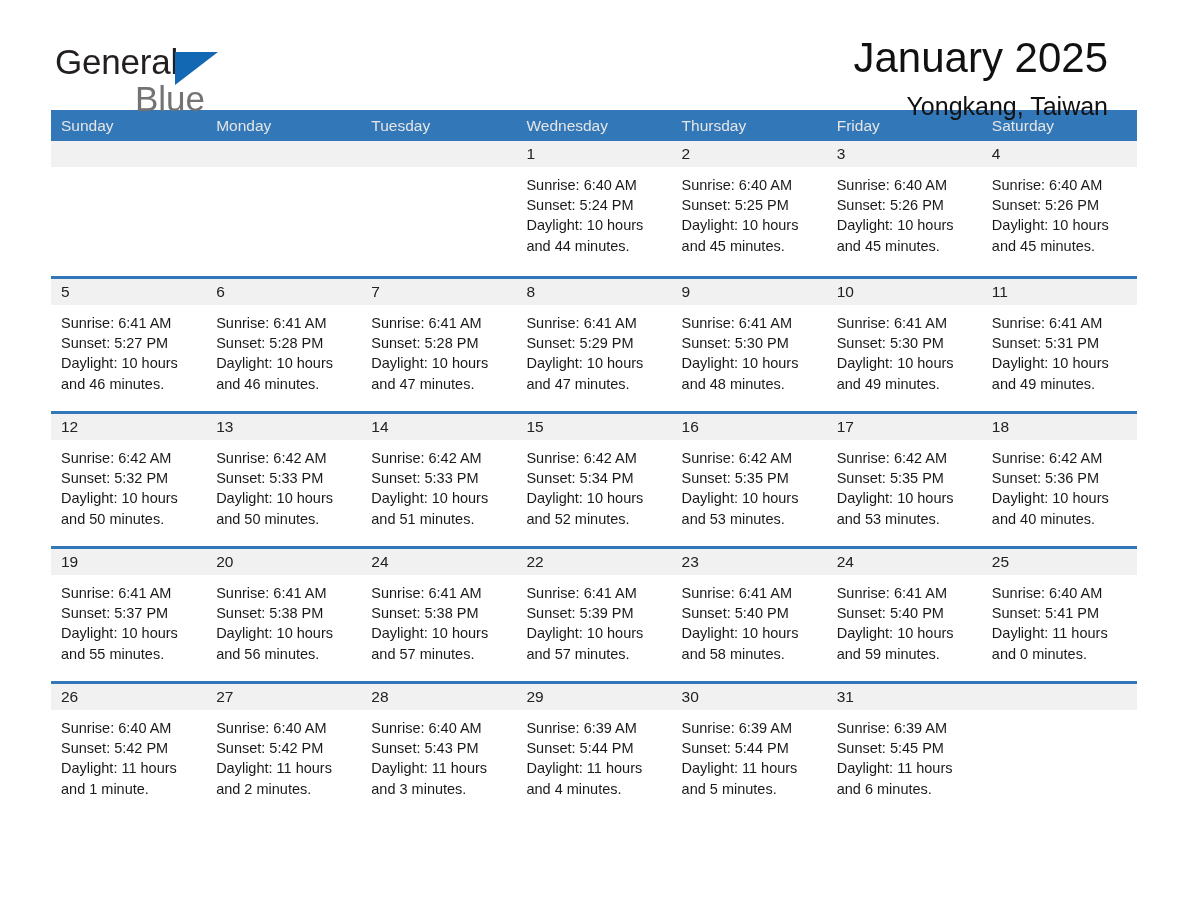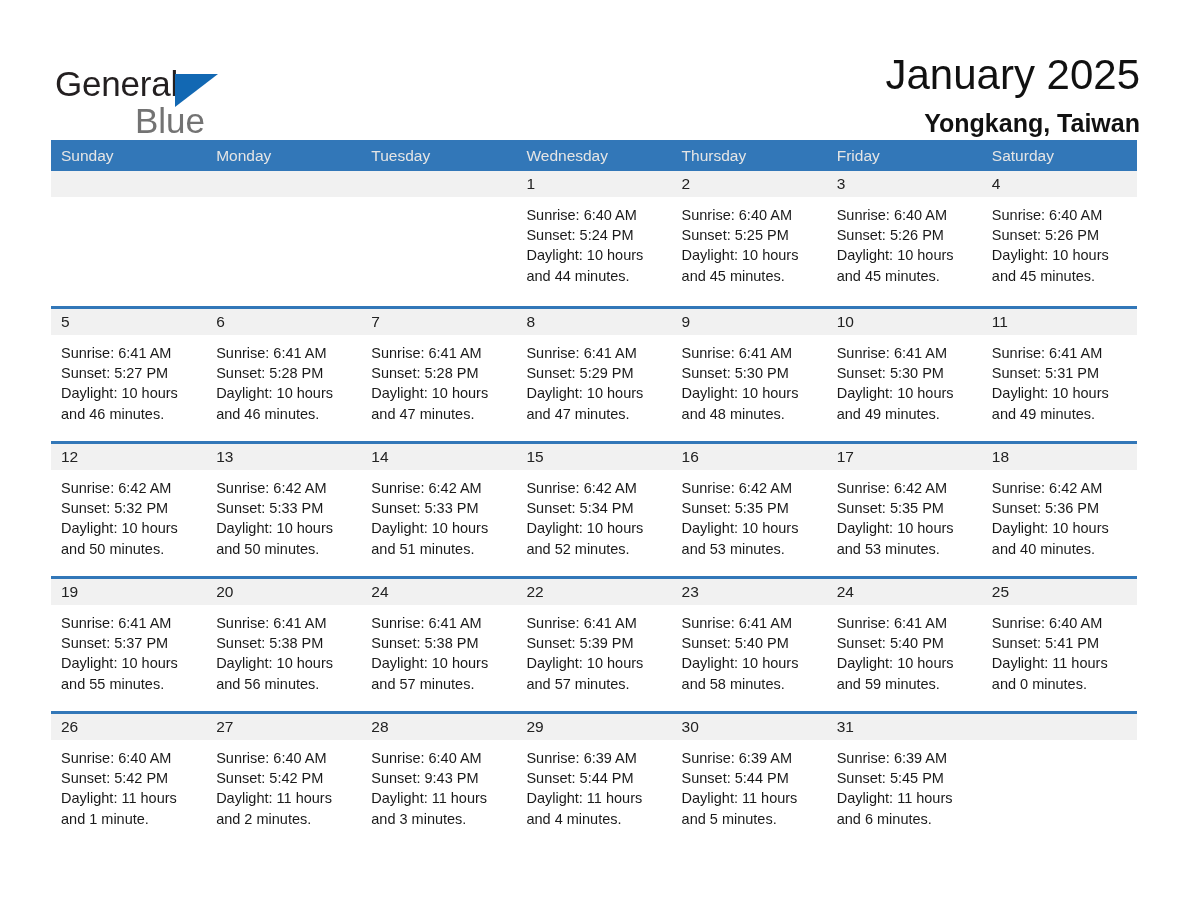--- a/index.html
+++ b/index.html
@@ -19,24 +19,24 @@
   .page {
     position: relative;
     width: 1188px;
     height: 918px;
     padding: 0;
   }
 
   
   .header {
     display: flex;
-    align-items: flex-end;
+    align-items: center;
     justify-content: space-between;
-    padding: 44px 48px 0 55px;
-    height: 140px;
+    padding: 44px 80px 0 55px;
+    height: 110px;
   }
 
   .brand {
     position: relative;
     width: 260px;
     height: 82px;
     padding-top: 8px;
   }
   .brand-line1 {
     font-size: 35px;
@@ -73,21 +73,21 @@
   .cal-title {
     font-size: 42px;
     line-height: 50px;
     font-weight: 400;
     color: #111111;
     letter-spacing: 0px;
   }
   .cal-subtitle {
     font-size: 25px;
     line-height: 34px;
-    font-weight: 700;
+    font-weight: 400;
     color: #111111;
     margin-top: 6px;
   }
 
   
   .calendar {
     margin: 0 51px 0 51px;
     width: 1086px;
   }
 
@@ -450,21 +450,21 @@
           <div>Sunrise: 6:40 AM</div>
           <div>Sunset: 5:42 PM</div>
           <div>Daylight: 11 hours</div>
           <div>and 2 minutes.</div>
         </div>
       </div>
       <div class="day-cell">
         <div class="day-number-band">28</div>
         <div class="day-info">
           <div>Sunrise: 6:40 AM</div>
-          <div>Sunset: 9:43 PM</div>
+          <div>Sunset: 5:43 PM</div>
           <div>Daylight: 11 hours</div>
           <div>and 3 minutes.</div>
         </div>
       </div>
       <div class="day-cell">
         <div class="day-number-band">29</div>
         <div class="day-info">
           <div>Sunrise: 6:39 AM</div>
           <div>Sunset: 5:44 PM</div>
           <div>Daylight: 11 hours</div>

